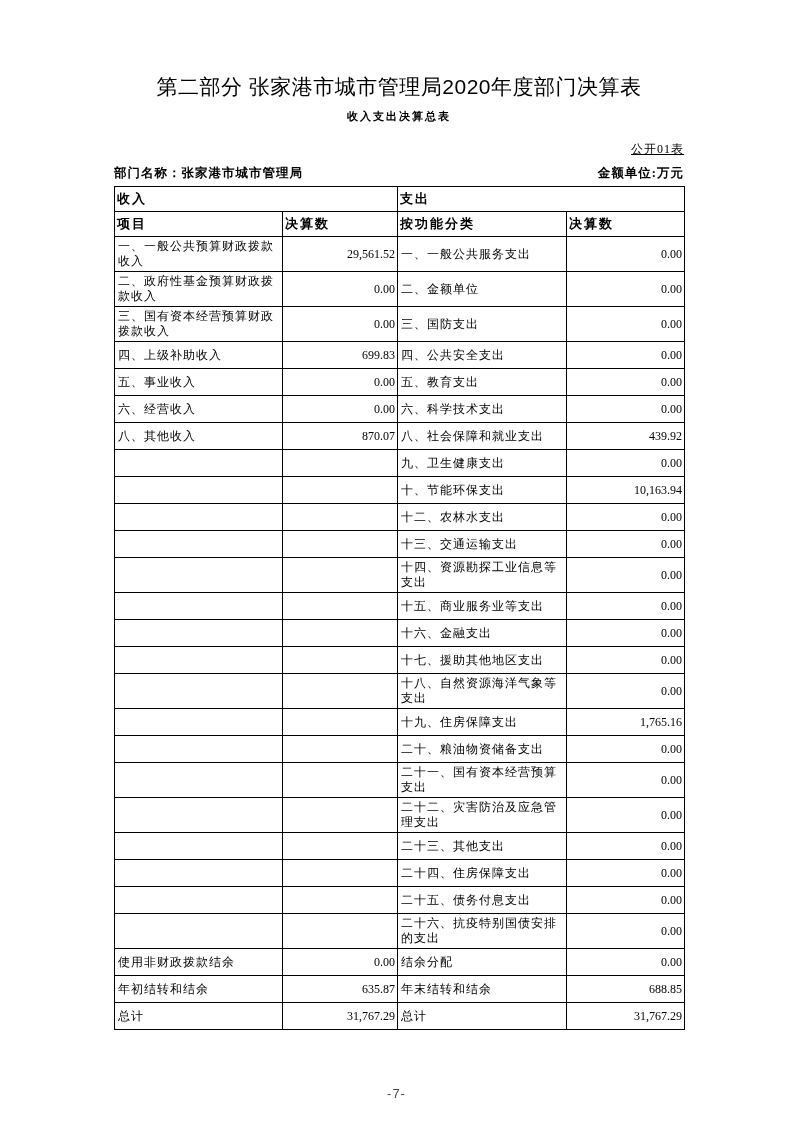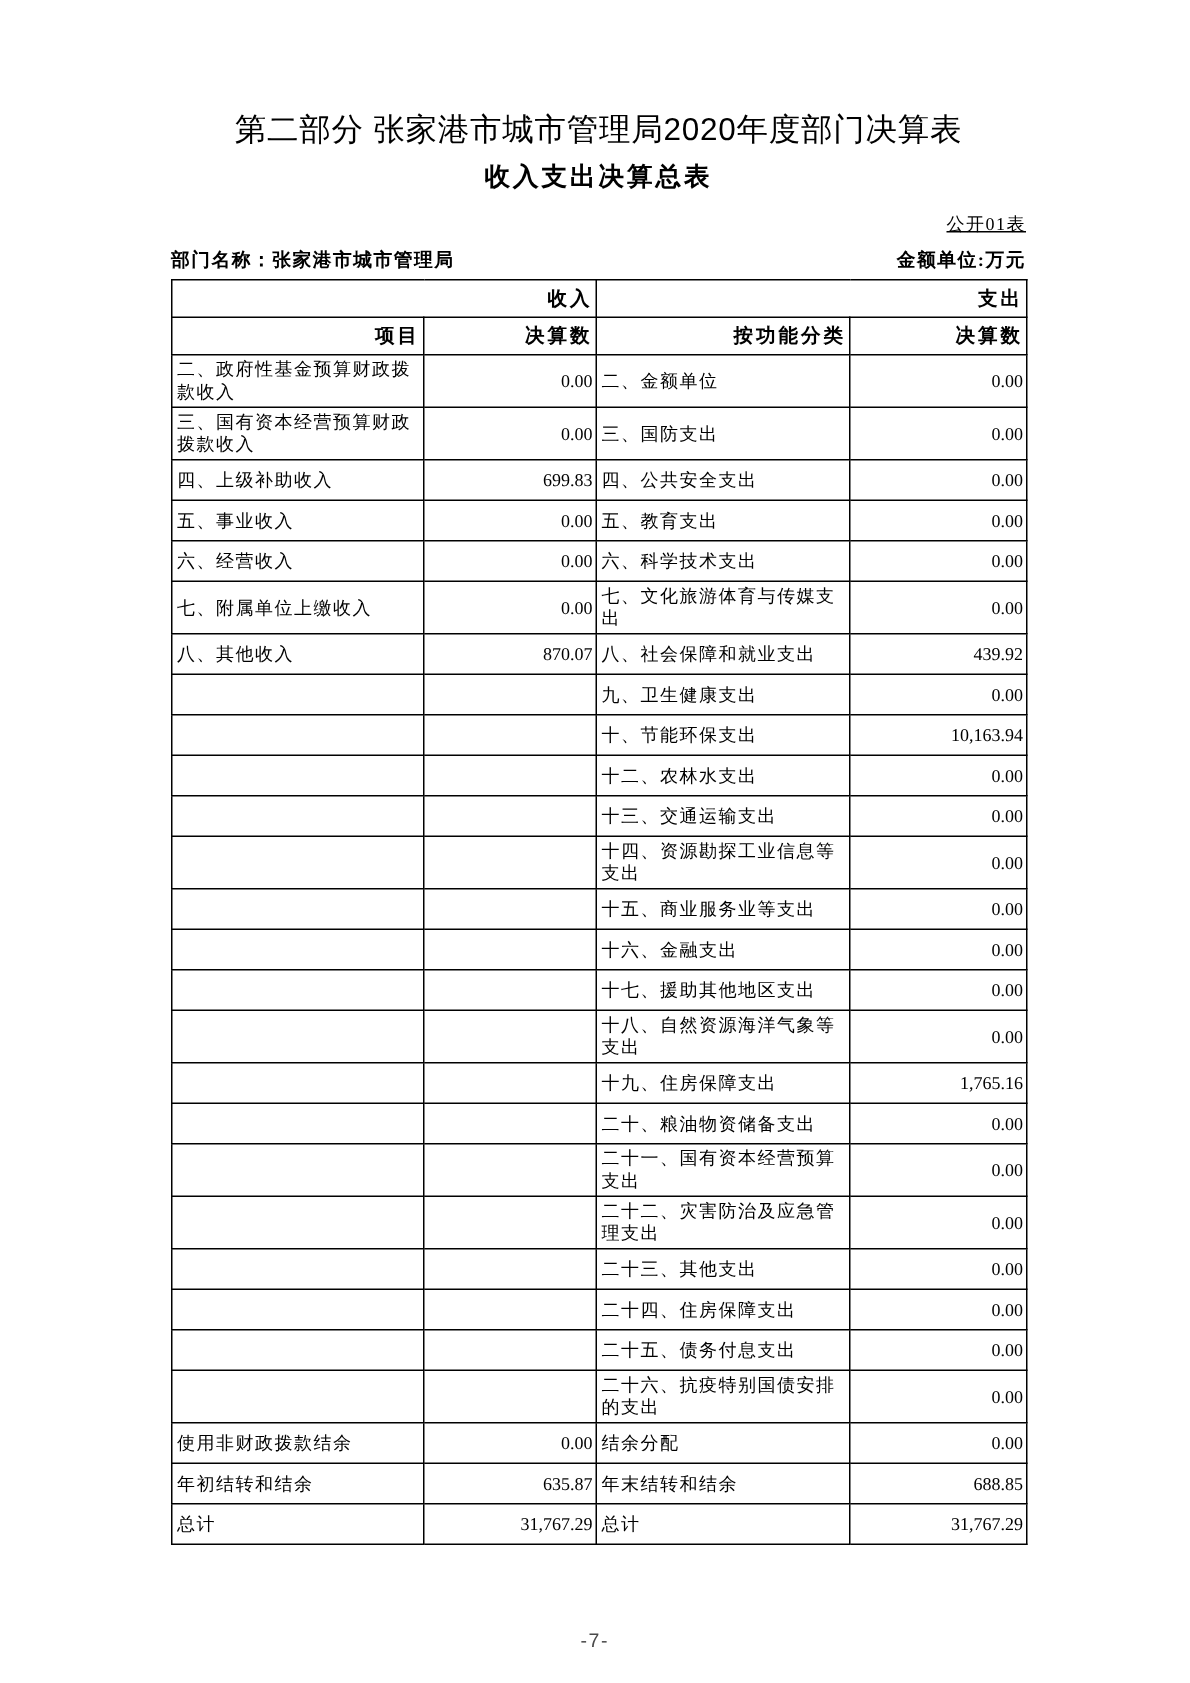--- a/index.html
+++ b/index.html
@@ -24,23 +24,23 @@
     font-family: "Liberation Sans", sans-serif;
     font-weight: normal;
     font-size: 21px;
     line-height: 26px;
     text-align: center;
     margin: 0;
     letter-spacing: 0.5px;
     white-space: nowrap;
   }
   .doc-subtitle {
-    font-family: Liberation Sans, sans-serif;
+    font-family: Liberation Mono, monospace;
     font-weight: bold;
-    font-size: 17px;
+    font-size: 11px;
     line-height: 21px;
     text-align: center;
     margin: 7px 0 0 0;
     letter-spacing: 2px;
   }
   .table-code {
     text-align: right;
     font-size: 12px;
     margin-top: 13px;
     letter-spacing: 1px;
@@ -61,21 +61,21 @@
     table-layout: fixed;
   }
   table.summary th,
   table.summary td {
     border: 1px solid #000000;
     overflow: hidden;
   }
   table.summary th {
     font-size: 13px;
     font-weight: bold;
-    text-align: right;
+    text-align: left;
     vertical-align: middle;
     height: 24px;
     padding: 0 2px;
     letter-spacing: 2px;
   }
   table.summary td {
     height: 22px;
     vertical-align: middle;
     font-size: 12px;
     line-height: 15px;
@@ -131,20 +131,26 @@
       </tr>
       <tr>
         <th>项目</th>
         <th>决算数</th>
         <th>按功能分类</th>
         <th>决算数</th>
       </tr>
     </thead>
     <tbody>
         <tr>
+          <td class="item">一、一般公共预算财政拨款收入</td>
+          <td class="val">29,561.52</td>
+          <td class="item">一、一般公共服务支出</td>
+          <td class="val">0.00</td>
+        </tr>
+        <tr>
           <td class="item">二、政府性基金预算财政拨款收入</td>
           <td class="val">0.00</td>
           <td class="item">二、金额单位</td>
           <td class="val">0.00</td>
         </tr>
         <tr>
           <td class="item">三、国有资本经营预算财政拨款收入</td>
           <td class="val">0.00</td>
           <td class="item">三、国防支出</td>
           <td class="val">0.00</td>
@@ -158,26 +164,20 @@
         <tr>
           <td class="item">五、事业收入</td>
           <td class="val">0.00</td>
           <td class="item">五、教育支出</td>
           <td class="val">0.00</td>
         </tr>
         <tr>
           <td class="item">六、经营收入</td>
           <td class="val">0.00</td>
           <td class="item">六、科学技术支出</td>
-          <td class="val">0.00</td>
-        </tr>
-        <tr>
-          <td class="item">七、附属单位上缴收入</td>
-          <td class="val">0.00</td>
-          <td class="item">七、文化旅游体育与传媒支出</td>
           <td class="val">0.00</td>
         </tr>
         <tr>
           <td class="item">八、其他收入</td>
           <td class="val">870.07</td>
           <td class="item">八、社会保障和就业支出</td>
           <td class="val">439.92</td>
         </tr>
         <tr>
           <td class="item"></td>

